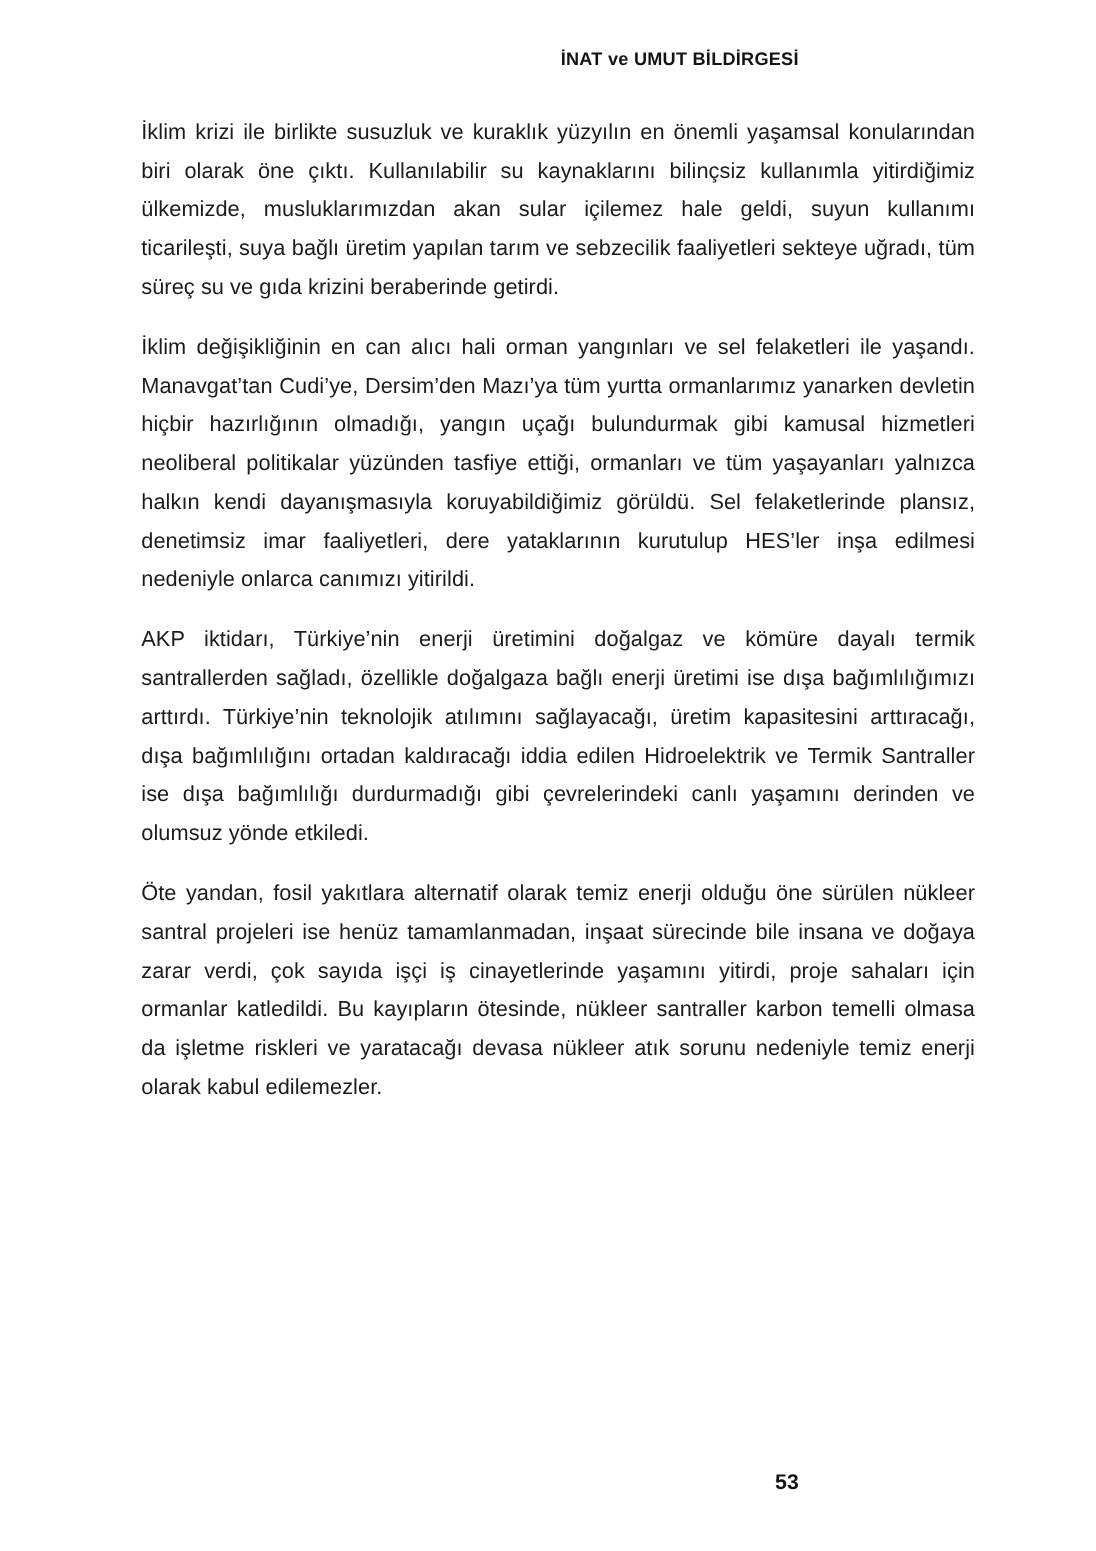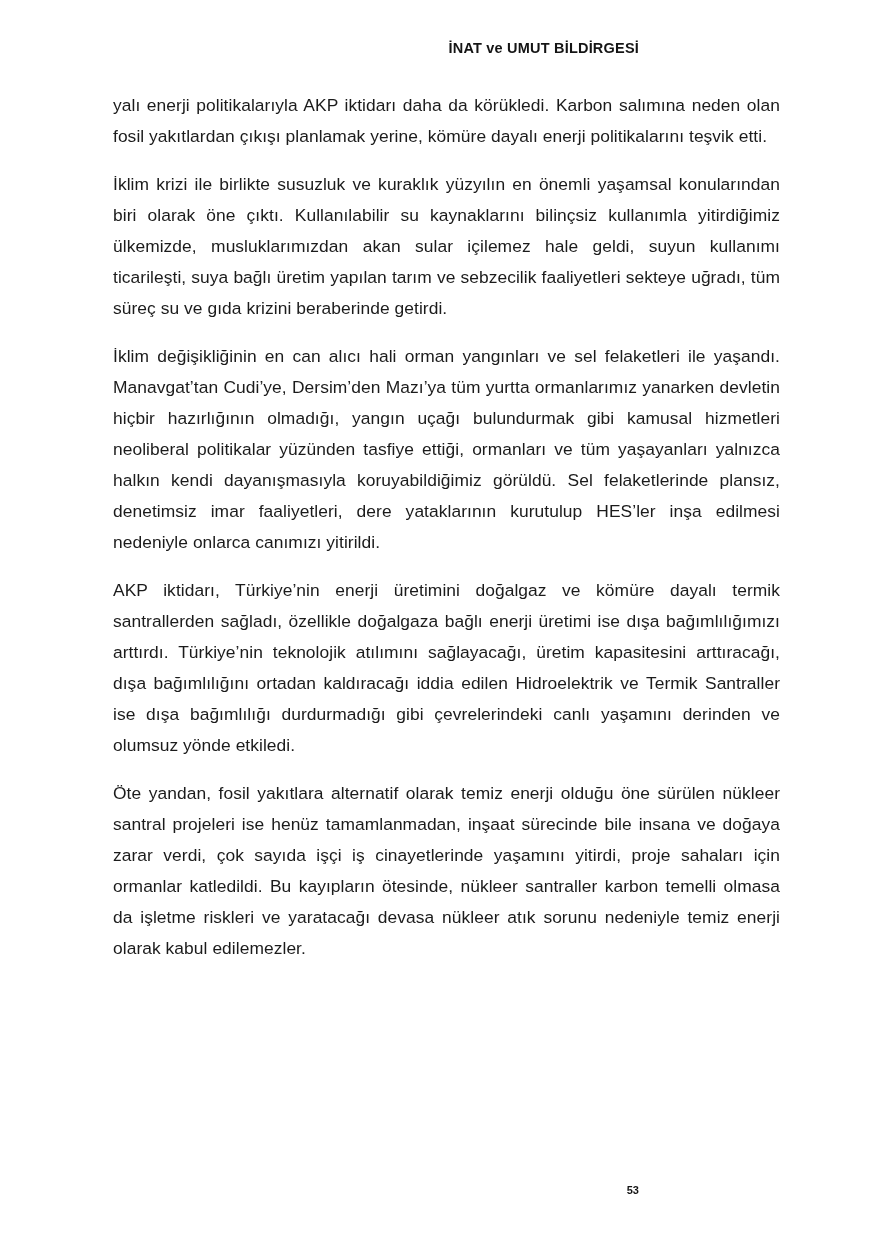--- a/index.html
+++ b/index.html
@@ -50,34 +50,33 @@
     letter-spacing: 0.06px;
     hyphens: manual;
   }
   p.para:last-child {
     margin-bottom: 0;
   }
   .folio {
     position: absolute;
     right: 72px;
     bottom: 45px;
-    font-size: 11px;
+    font-size: 17px;
     font-weight: bold;
     color: #141414;
   }
 </style>
 </head>
 <body>
 
 <div class="page">
 
   <div class="running-head">İNAT ve UMUT BİLDİRGESİ</div>
 
   <div class="content">
-    <p class="para">yalı enerji politikalarıyla AKP iktidarı daha da körükledi. Karbon salımına neden olan fosil yakıtlardan çıkışı planlamak yerine, kömüre dayalı enerji politikalarını teşvik etti.</p>
     <p class="para">İklim krizi ile birlikte susuzluk ve kuraklık yüzyılın en önemli yaşamsal konularından biri olarak öne çıktı. Kullanılabilir su kaynaklarını bilinçsiz kullanımla yitirdiğimiz ülkemizde, musluklarımızdan akan sular içilemez hale geldi, suyun kullanımı ticarileşti, suya bağlı üretim yapılan tarım ve sebzecilik faaliyetleri sekteye uğradı, tüm süreç su ve gıda krizini beraberinde getirdi.</p>
     <p class="para">İklim değişikliğinin en can alıcı hali orman yangınları ve sel felaketleri ile yaşandı. Manavgat’tan Cudi’ye, Dersim’den Mazı’ya tüm yurtta ormanlarımız yanarken devletin hiçbir hazırlığının olmadığı, yangın uçağı bulundurmak gibi kamusal hizmetleri neoliberal politikalar yüzünden tasfiye ettiği, ormanları ve tüm yaşayanları yalnızca halkın kendi dayanışmasıyla koruyabildiğimiz görüldü. Sel felaketlerinde plansız, denetimsiz imar faaliyetleri, dere yataklarının kurutulup HES’ler inşa edilmesi nedeniyle onlarca canımızı yitirildi.</p>
     <p class="para">AKP iktidarı, Türkiye’nin enerji üretimini doğalgaz ve kömüre dayalı termik santrallerden sağladı, özellikle doğalgaza bağlı enerji üretimi ise dışa bağımlılığımızı arttırdı. Türkiye’nin teknolojik atılımını sağlayacağı, üretim kapasitesini arttıracağı, dışa bağımlılığını ortadan kaldıracağı iddia edilen Hidroelektrik ve Termik Santraller ise dışa bağımlılığı durdurmadığı gibi çevrelerindeki canlı yaşamını derinden ve olumsuz yönde etkiledi.</p>
     <p class="para">Öte yandan, fosil yakıtlara alternatif olarak temiz enerji olduğu öne sürülen nükleer santral projeleri ise henüz tamamlanmadan, inşaat sürecinde bile insana ve doğaya zarar verdi, çok sayıda işçi iş cinayetlerinde yaşamını yitirdi, proje sahaları için ormanlar katledildi. Bu kayıpların ötesinde, nükleer santraller karbon temelli olmasa da işletme riskleri ve yaratacağı devasa nükleer atık sorunu nedeniyle temiz enerji olarak kabul edilemezler.</p>
   </div>
 
   <div class="folio">53</div>
 
 </div>
 

